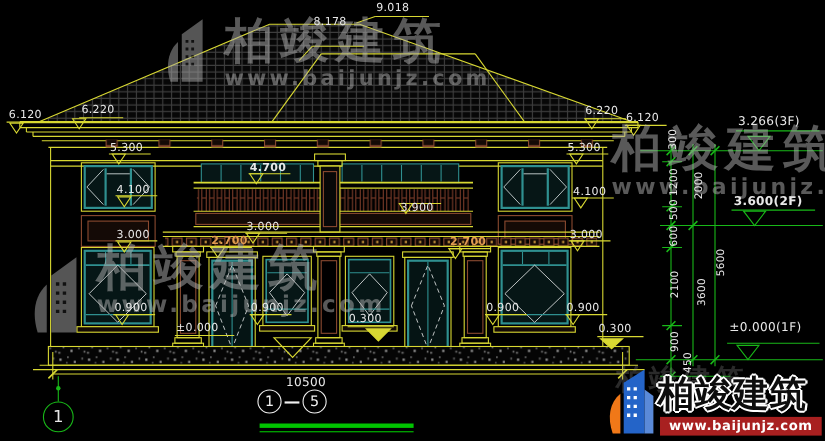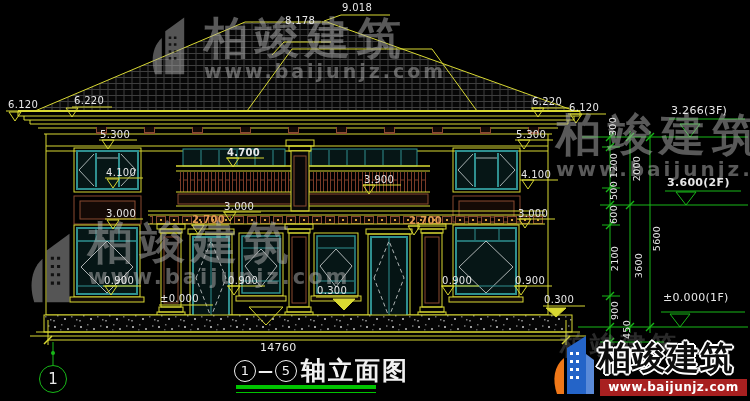--- a/index.html
+++ b/index.html
@@ -325,21 +325,21 @@
   <span class="t" style="left:285px;top:15px;">8.178</span>
 
   <span class="t" style="left:8px;top:99px;">6.120</span>
   <span class="t" style="left:74px;top:95px;">6.220</span>
   <span class="t" style="left:100px;top:129px;">5.300</span>
   <span class="t" style="left:106px;top:167px;">4.100</span>
   <span class="t" style="left:106px;top:208px;">3.000</span>
   <span class="t" style="left:104px;top:275px;">0.900</span>
 
   <span class="t" style="left:227px;top:147px;font-weight:bold;">4.700</span>
-  <span class="t" style="left:364px;top:174px;">3.900</span>
+  <span class="t" style="left:364px;top:184px;">3.900</span>
   <span class="t" style="left:224px;top:201px;">3.000</span>
   <span class="t orange" style="left:192px;top:214px;">2.700</span>
   <span class="t orange" style="left:409px;top:215px;">2.700</span>
   <span class="t" style="left:228px;top:275px;">0.900</span>
   <span class="t" style="left:442px;top:275px;">0.900</span>
   <span class="t" style="left:317px;top:285px;">0.300</span>
   <span class="t" style="left:160px;top:293px;">±0.000</span>
 
   <span class="t" style="left:516px;top:129px;">5.300</span>
   <span class="t" style="left:521px;top:169px;">4.100</span>
@@ -357,35 +357,34 @@
   <span class="t rot" style="left:592px;top:305px;">900</span>
   <span class="t rot" style="left:604px;top:324px;">450</span>
   <span class="t rot" style="left:614px;top:163px;">2000</span>
   <span class="t rot" style="left:616px;top:260px;">3600</span>
   <span class="t rot" style="left:634px;top:233px;">5600</span>
 
   <span class="t big" style="left:671px;top:105px;">3.266(3F)</span>
   <span class="t big" style="left:667px;top:177px;font-weight:bold;">3.600(2F)</span>
   <span class="t big" style="left:663px;top:292px;">±0.000(1F)</span>
 
-  <span class="t big" style="left:260px;top:342px;">14760</span>
+  <span class="t big" style="left:260px;top:342px;">10500</span>
 
   <div class="axbubble">
     <span>1</span>
   </div>
 
   <div class="title">
     <span class="axcirc">
         <span>1</span>
       </span>
     <span class="tsep">—</span>
     <span class="axcirc">
         <span>5</span>
       </span>
-    <span class="tname">轴立面图</span>
   </div>
   <div class="uline1"></div>
   <div class="uline2"></div>
 
   <svg class="flogo-icon" width="46" height="64" viewBox="0 0 46 64">
     <path d="M5 60 C0 46 2 32 12 24 L12 60 Z" fill="#f07818"></path>
     <path d="M15 60 L15 14 L34 2 L34 60 Z" fill="#2464c8"></path>
     <path d="M34 60 L34 20 L42 26 L42 60 Z" fill="#5a8ad8"></path>
     <path d="M18 18 h3 v3 h-3 z M24 18 h3 v3 h-3 z M18 26 h3 v3 h-3 z M24 26 h3 v3 h-3 z
              M18 34 h3 v3 h-3 z M24 34 h3 v3 h-3 z M18 42 h3 v3 h-3 z M24 42 h3 v3 h-3 z" fill="#fff"></path>

